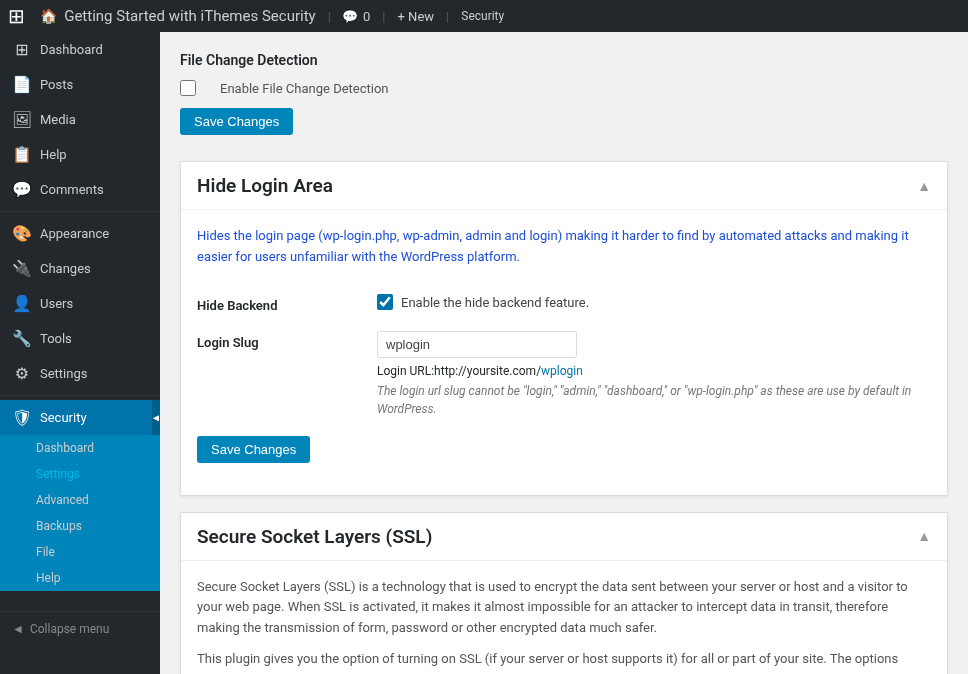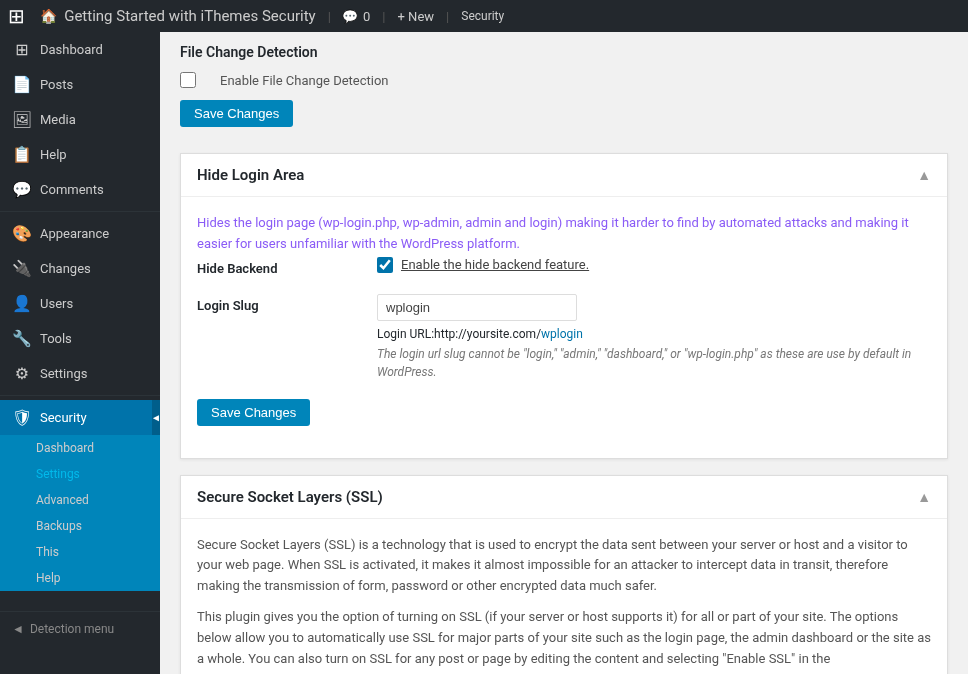--- a/index.html
+++ b/index.html
@@ -98,53 +98,52 @@
     }
     .panel-header {
       display: flex;
       align-items: center;
       justify-content: space-between;
       padding: 12px 16px;
       border-bottom: 1px solid #eee;
       background: #fff;
     }
     .panel-header h3 {
-      font-size: 15px;
+      font-size: 19px;
       font-weight: 600;
       color: #23282d;
     }
     .panel-toggle { color: #999; font-size: 14px; cursor: pointer; }
 
     .panel-body { padding: 16px; }
     .panel-description {
       font-size: 13px;
-      color: #8b5cf6;
-      margin-bottom: 2px;
+      color: #1d4ed8;
+      margin-bottom: 26px;
       line-height: 1.6;
     }
 
     .field-row {
       display: flex;
       align-items: flex-start;
       margin-bottom: 18px;
     }
     .field-label {
       width: 180px;
       font-size: 13px;
       font-weight: 600;
       color: #23282d;
       padding-top: 4px;
       flex-shrink: 0;
     }
     .field-control { flex: 1; }
     .field-control-inline {
       display: flex;
-      align-items: flex-start;
+      align-items: flex-end;
       gap: 8px;
-      text-decoration: underline;
     }
     .field-control-inline label { font-size: 13px; color: #444; }
 
     
     .wp-checkbox {
       width: 16px;
       height: 16px;
       accent-color: #0073aa;
     }
 
@@ -263,37 +262,37 @@
     <div class="submenu-item" style="background:#0085ba;color:#00b9eb;">
       <span>Settings</span>
     </div>
     <div class="submenu-item" style="background:#0085ba;">
       <span>Advanced</span>
     </div>
     <div class="submenu-item" style="background:#0085ba;">
       <span>Backups</span>
     </div>
     <div class="submenu-item" style="background:#0085ba;">
-      <span>This</span>
+      <span>File</span>
     </div>
     <div class="submenu-item" style="background:#0085ba;">
       <span>Help</span>
     </div>
 
     <div style="flex:1;"></div>
     <div class="collapse-item" style="margin-top:20px;">
       <span>◄</span>
-      <span>Detection menu</span>
+      <span>Collapse menu</span>
     </div>
   </div>
 
   <div id="wpcontent">
     <div class="wp-content-inner">
 
-      <div class="panel-top" style="padding-top:12px;">
+      <div class="panel-top" style="padding-top:20px;">
         <div style="display:flex;align-items:center;gap:8px;margin-bottom:12px;">
           <span style="font-size:14px;font-weight:600;color:#23282d;">File Change Detection</span>
         </div>
         <div style="display:flex;align-items:center;gap:24px;margin-bottom:12px;">
           <input type="checkbox" class="wp-checkbox" style="">
           <label style="font-size:13px;color:#555;">Enable File Change Detection</label>
         </div>
         <button class="btn-save">Save Changes</button>
       </div>
 

